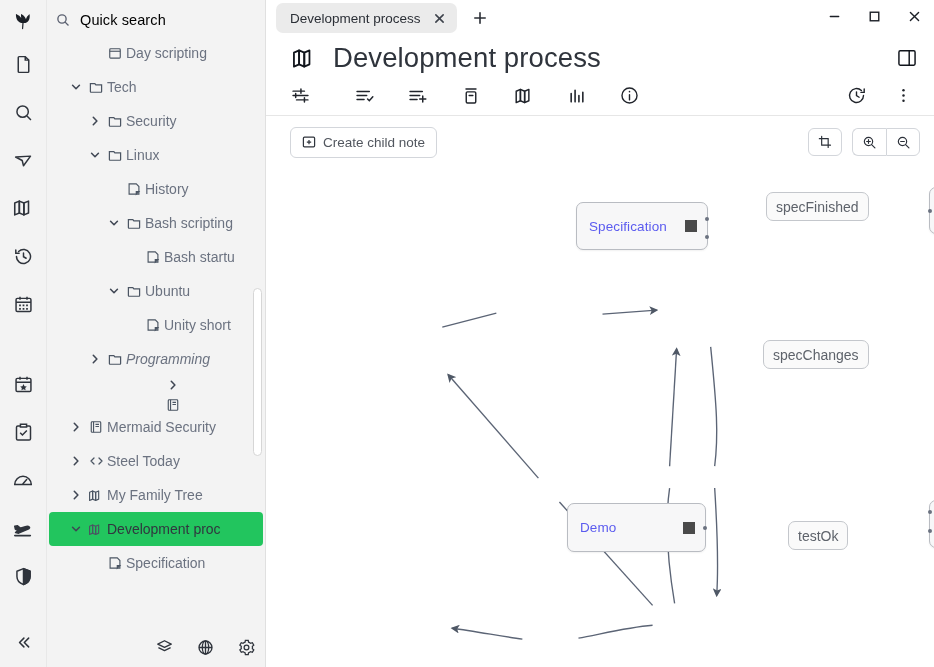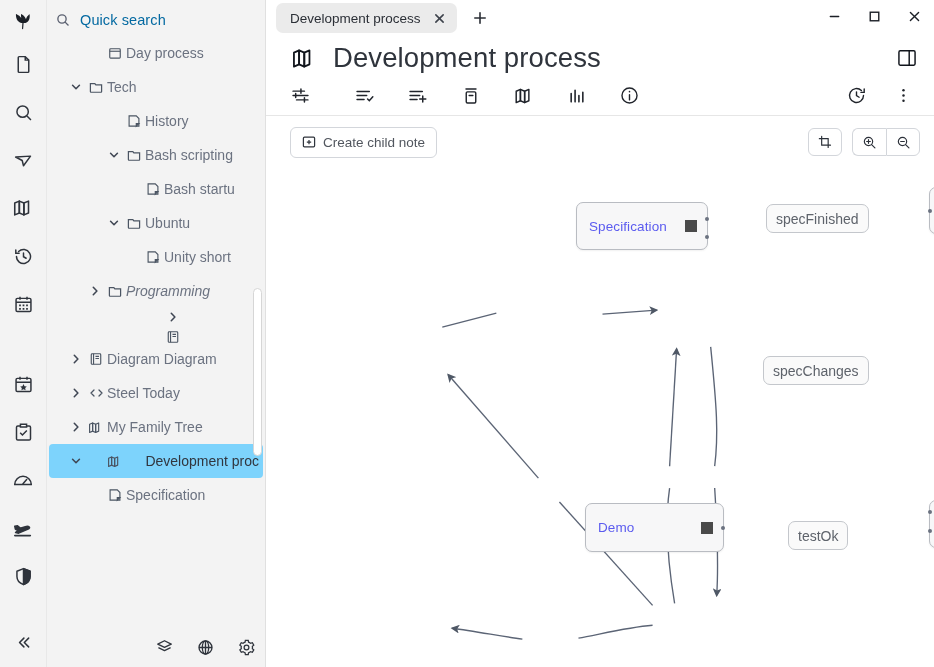--- a/index.html
+++ b/index.html
@@ -39,39 +39,39 @@
     background: #f3f3f3;
     border-right: 1px solid #e0e0e0;
     position: relative;
     overflow: hidden;
   }
   #quick-search {
     height: 40px; display: flex; align-items: center; gap: 9px;
     padding: 0 10px 0 8px;
   }
   #quick-search .qs-icon { color: #5a6070; display:flex; }
-  #qs-text { color: #0369a1; font-size: 14.5px; letter-spacing: .1px; }
+  #qs-text { color: #000000; font-size: 14.5px; letter-spacing: .1px; }
 
   #tree-scroll {
     position: absolute; top: 40px; left: 0; right: 0; bottom: 40px;
     overflow: hidden;
   }
   #tree { padding-top: 0px; }
   .tree-row {
     display: flex; align-items: center;
     height: 34px;
     font-size: 14px;
     color: #6b7280;
     white-space: nowrap;
     cursor: pointer;
     padding-right: 4px;
     border-radius: 4px;
     margin: 0 2px;
   }
-  .tree-row.active { background: #7dd3fc; color: #31363f; justify-content: space-between; }
+  .tree-row.active { background: #22c55e; color: #31363f; }
   .tree-row.active .tree-label { color: #31363f; }
   .twisty { width: 18px; flex: 0 0 18px; display:flex; align-items:center; justify-content:center; color:#4b5563; }
   .t-ico { width: 22px; flex: 0 0 22px; display:flex; align-items:center; justify-content:center; color:#4b5563; }
   .tree-label { overflow: hidden; text-overflow: clip; }
 
   #tree-scrollbar {
     position: absolute; right: 3px; top: 288px; width: 9px; height: 168px;
     background: #ffffff; border: 1px solid #d6d6d6; border-radius: 5px;
   }
 
@@ -280,34 +280,60 @@
   <div id="tree-scroll">
     <div id="tree" style="margin-top: -4px;">
         <div class="tree-row" style="padding-left: 37px;">
           <span class="twisty"></span>
           <span class="t-ico">
             <svg width="14" height="14" viewBox="0 0 16 16" fill="none" stroke="#4b5563" stroke-width="1.3">
               <rect x="2" y="3.2" width="12" height="10.6" rx="1"></rect>
               <path d="M2 6h12"></path>
             </svg>
           </span>
-          <span class="tree-label">Day process</span>
+          <span class="tree-label">Day scripting</span>
         </div>
         <div class="tree-row" style="padding-left: 18px;">
           <span class="twisty">
             <svg width="12" height="12" viewBox="0 0 14 14" fill="none" stroke="#3f4653" stroke-width="1.8" stroke-linecap="round" stroke-linejoin="round">
               <path d="M3 5l4 4 4-4"></path>
             </svg>
           </span>
           <span class="t-ico">
             <svg width="14" height="14" viewBox="0 0 16 16" fill="none" stroke="#4b5563" stroke-width="1.4">
               <path d="M1.6 4.2h5.1l1.1 1.4h6.6v7.6a.8.8 0 0 1-.8.8H2.4a.8.8 0 0 1-.8-.8z"></path>
             </svg>
           </span>
           <span class="tree-label">Tech</span>
+        </div>
+        <div class="tree-row" style="padding-left: 37px;">
+          <span class="twisty">
+            <svg width="12" height="12" viewBox="0 0 14 14" fill="none" stroke="#3f4653" stroke-width="1.8" stroke-linecap="round" stroke-linejoin="round">
+              <path d="M5 2.6l4.2 4.4L5 11.4"></path>
+            </svg>
+          </span>
+          <span class="t-ico">
+            <svg width="14" height="14" viewBox="0 0 16 16" fill="none" stroke="#4b5563" stroke-width="1.4">
+              <path d="M1.6 4.2h5.1l1.1 1.4h6.6v7.6a.8.8 0 0 1-.8.8H2.4a.8.8 0 0 1-.8-.8z"></path>
+            </svg>
+          </span>
+          <span class="tree-label">Security</span>
+        </div>
+        <div class="tree-row" style="padding-left: 37px;">
+          <span class="twisty">
+            <svg width="12" height="12" viewBox="0 0 14 14" fill="none" stroke="#3f4653" stroke-width="1.8" stroke-linecap="round" stroke-linejoin="round">
+              <path d="M3 5l4 4 4-4"></path>
+            </svg>
+          </span>
+          <span class="t-ico">
+            <svg width="14" height="14" viewBox="0 0 16 16" fill="none" stroke="#4b5563" stroke-width="1.4">
+              <path d="M1.6 4.2h5.1l1.1 1.4h6.6v7.6a.8.8 0 0 1-.8.8H2.4a.8.8 0 0 1-.8-.8z"></path>
+            </svg>
+          </span>
+          <span class="tree-label">Linux</span>
         </div>
         <div class="tree-row" style="padding-left: 56px;">
           <span class="twisty"></span>
           <span class="t-ico">
             <svg width="14" height="14" viewBox="0 0 16 16" fill="none" stroke="#4b5563" stroke-width="1.3">
               <path d="M2.4 2.2h8.2l3 3v8.6H2.4z"></path>
               <path d="M10.6 13.8l3-3h-3z" fill="#4b5563"></path>
             </svg>
           </span>
           <span class="tree-label">History</span>
@@ -390,21 +416,21 @@
             <svg width="12" height="12" viewBox="0 0 14 14" fill="none" stroke="#3f4653" stroke-width="1.8" stroke-linecap="round" stroke-linejoin="round">
               <path d="M5 2.6l4.2 4.4L5 11.4"></path>
             </svg>
           </span>
           <span class="t-ico">
             <svg width="14" height="14" viewBox="0 0 16 16" fill="none" stroke="#4b5563" stroke-width="1.3">
               <rect x="2.6" y="2" width="10.8" height="12" rx="1"></rect>
               <path d="M5.2 2v12M7.4 5h4M7.4 7.4h4"></path>
             </svg>
           </span>
-          <span class="tree-label">Diagram Diagram</span>
+          <span class="tree-label">Mermaid Security</span>
         </div>
         <div class="tree-row" style="padding-left: 18px;">
           <span class="twisty">
             <svg width="12" height="12" viewBox="0 0 14 14" fill="none" stroke="#3f4653" stroke-width="1.8" stroke-linecap="round" stroke-linejoin="round">
               <path d="M5 2.6l4.2 4.4L5 11.4"></path>
             </svg>
           </span>
           <span class="t-ico">
             <svg width="15" height="14" viewBox="0 0 18 16" fill="none" stroke="#4b5563" stroke-width="1.5" stroke-linecap="round" stroke-linejoin="round">
               <path d="M6 4.4L2.4 8 6 11.6M12 4.4L15.6 8 12 11.6"></path>
@@ -675,30 +701,30 @@
       <span class="port" style="left:-2px; top:21px;"></span>
 
     </div>
 
     <div class="node" style="left:663px; top:332px; width:132px; height:48px;">
 
       <span class="port" style="left:-2px; top:9px;"></span>
       <span class="port" style="left:-2px; top:28px;"></span>
     </div>
 
-    <div class="node" style="left:319px; top:335px; width:139px; height:49px;">
+    <div class="node" style="left:301px; top:335px; width:139px; height:49px;">
       <span class="node-label">Demo</span>
       <span class="node-handle"></span>
       <span class="port" style="right:-2px; top:22px;"></span>
     </div>
 
-    <div class="edge-label" style="left:500px; top:36px;">
+    <div class="edge-label" style="left:500px; top:24px;">
       <span>specFinished</span>
     </div>
-    <div class="edge-label" style="left:497px; top:188px;">
+    <div class="edge-label" style="left:497px; top:172px;">
       <span>specChanges</span>
     </div>
 
     <div class="edge-label" style="left:522px; top:353px;">
       <span>testOk</span>
     </div>
   </div>
 </div>
 
 </body></html>

